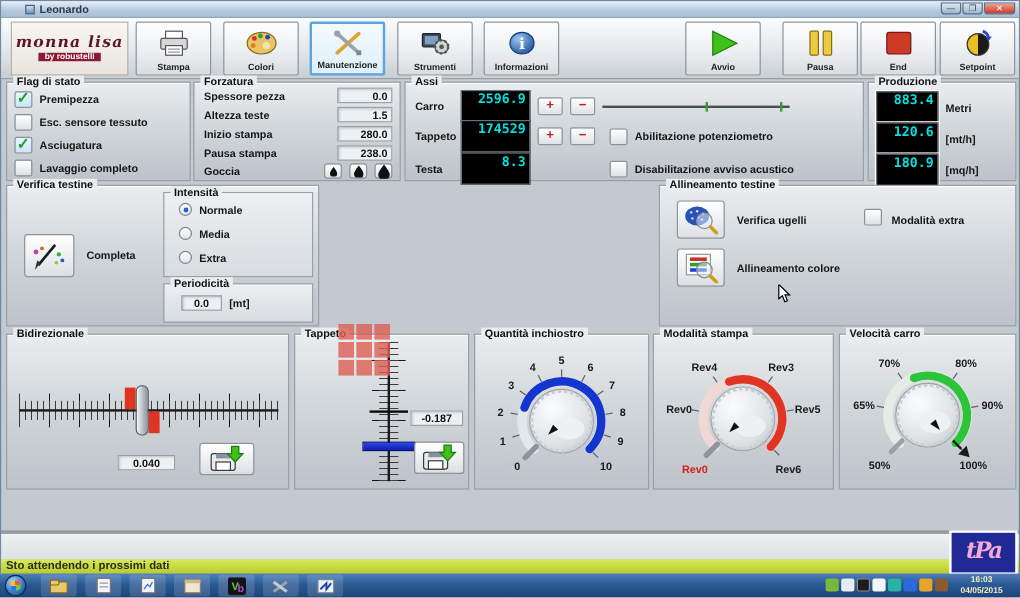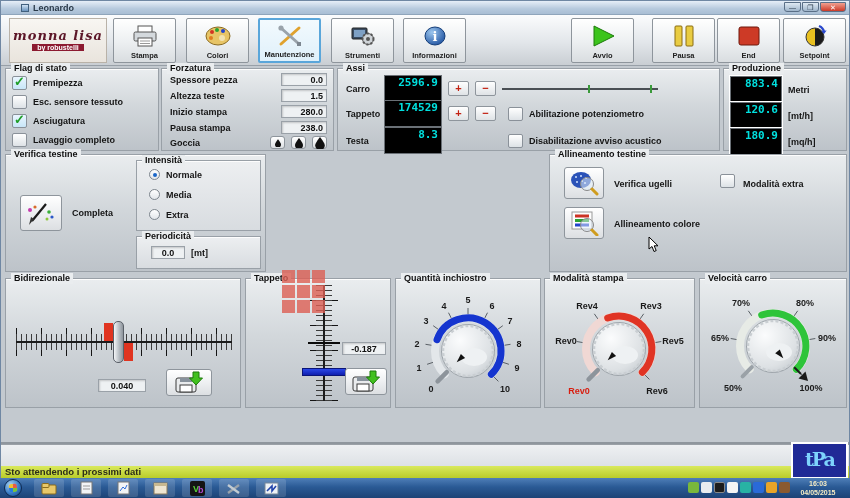--- a/index.html
+++ b/index.html
@@ -41,21 +41,21 @@
 .hline{position:absolute;left:0;top:20px;width:100%;height:2px;background:#1c1c1c}
 .hmin{position:absolute;left:0;top:13px;width:100%;height:16px;background:repeating-linear-gradient(90deg,#3c3c3c 0 1px,transparent 1px 5px)}
 .hmaj{position:absolute;left:0;top:7px;width:100%;height:28px;background:repeating-linear-gradient(90deg,#141414 0 1px,transparent 1px 25px)}
 .vline{position:absolute;top:0;left:21px;height:100%;width:2px;background:#1c1c1c}
 .vmin{position:absolute;top:0;left:14px;height:100%;width:16px;background:repeating-linear-gradient(0deg,#3c3c3c 0 1px,transparent 1px 5px)}
 .vmaj{position:absolute;top:0;left:8px;height:100%;width:28px;background:repeating-linear-gradient(0deg,#141414 0 1px,transparent 1px 25px)}
 
 #band{position:absolute;left:0;top:443px;width:848px;height:22px;background:linear-gradient(#eef0f2,#dde1e5);border-top:1px solid #9aa0a6}
 #statusbar{position:absolute;left:0;top:465px;width:848px;height:12px;background:linear-gradient(#d9e95c,#b9cc2a);font-size:9.5px;font-weight:bold;color:#2c2c1a;line-height:12px;padding:0 4px}
 #tpa{position:absolute;left:790px;top:441px;width:57px;height:37px;background:#fff;padding:2px}
-#tpa .sq{width:100%;height:100%;background:#202a96;color:#7dd3fc;font-family:"DejaVu Serif",serif;font-weight:bold;font-size:19px;text-align:center;line-height:30px;letter-spacing:-2px}
+#tpa .sq{width:100%;height:100%;background:#202a96;color:#f9a8d4;font-family:"DejaVu Serif",serif;font-style:italic;font-weight:bold;font-size:19px;text-align:center;line-height:30px;letter-spacing:-2px}
 #taskbar{position:absolute;left:0;top:478px;width:850px;height:20px;background:linear-gradient(#4f7fb8,#2a5a95 45%,#1d4376)}
 .task{position:absolute;top:1px;width:30px;height:18px;border-radius:2px;background:rgba(255,255,255,.14);display:flex;align-items:center;justify-content:center}
 .tray{position:absolute;top:4px;width:11px;height:11px;border-radius:2px}
 #clock{position:absolute;right:6px;top:1px;width:52px;text-align:center;color:#f6ecc4;font-size:7px;font-weight:bold;line-height:9px}
 
 #wm{position:absolute;left:282px;top:270px;z-index:50;display:flex;align-items:flex-start;gap:6px;pointer-events:none}
 #wmgrid{display:grid;grid-template-columns:repeat(3,13px);grid-auto-rows:13px;gap:2px;opacity:.8}
 #wmgrid i{background:#dd5f54}
 #wmtext{font-size:21px;color:#7e858c;opacity:.75;margin-top:8px;letter-spacing:.5px}
 .cursor{position:absolute;z-index:60}

